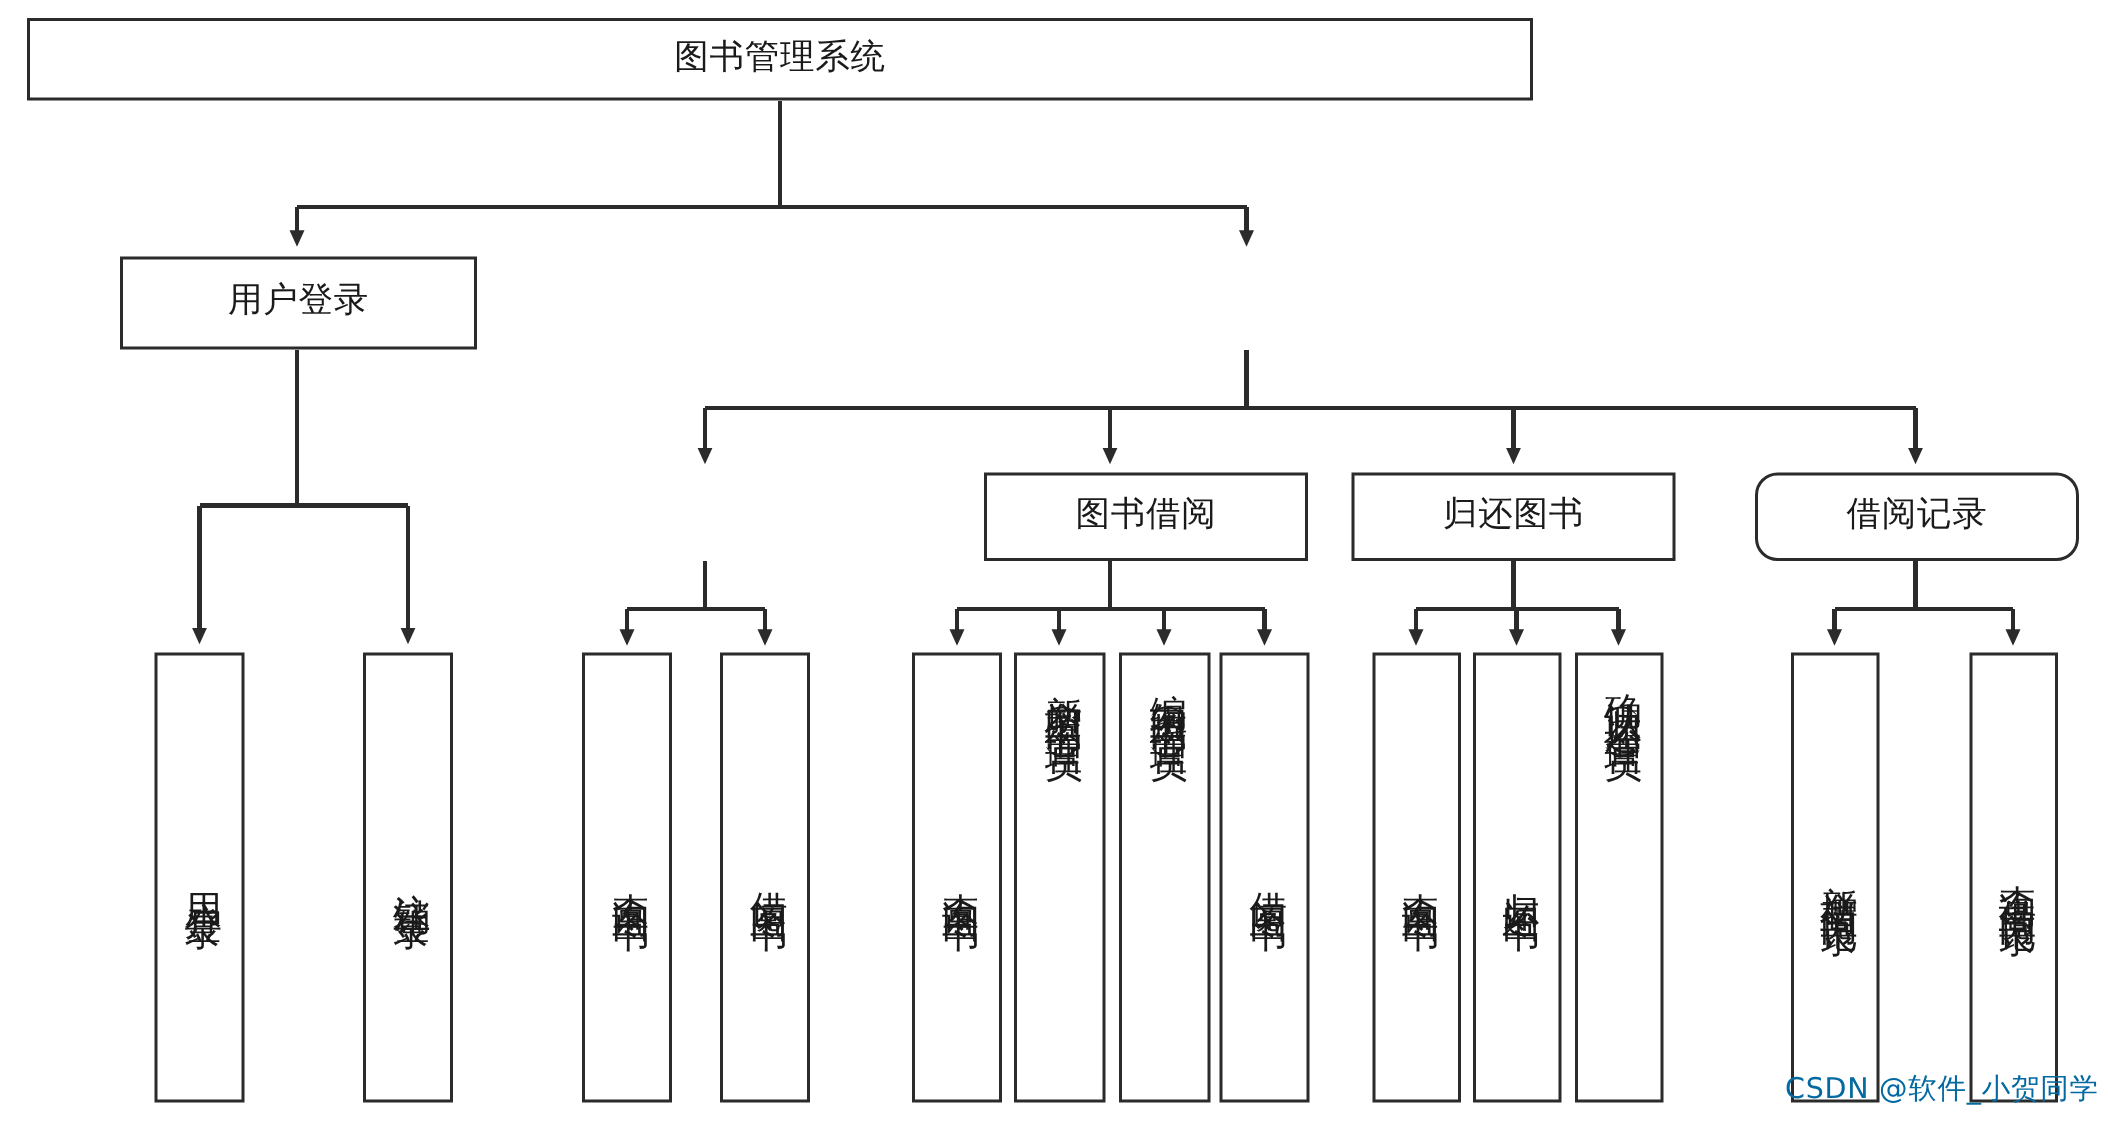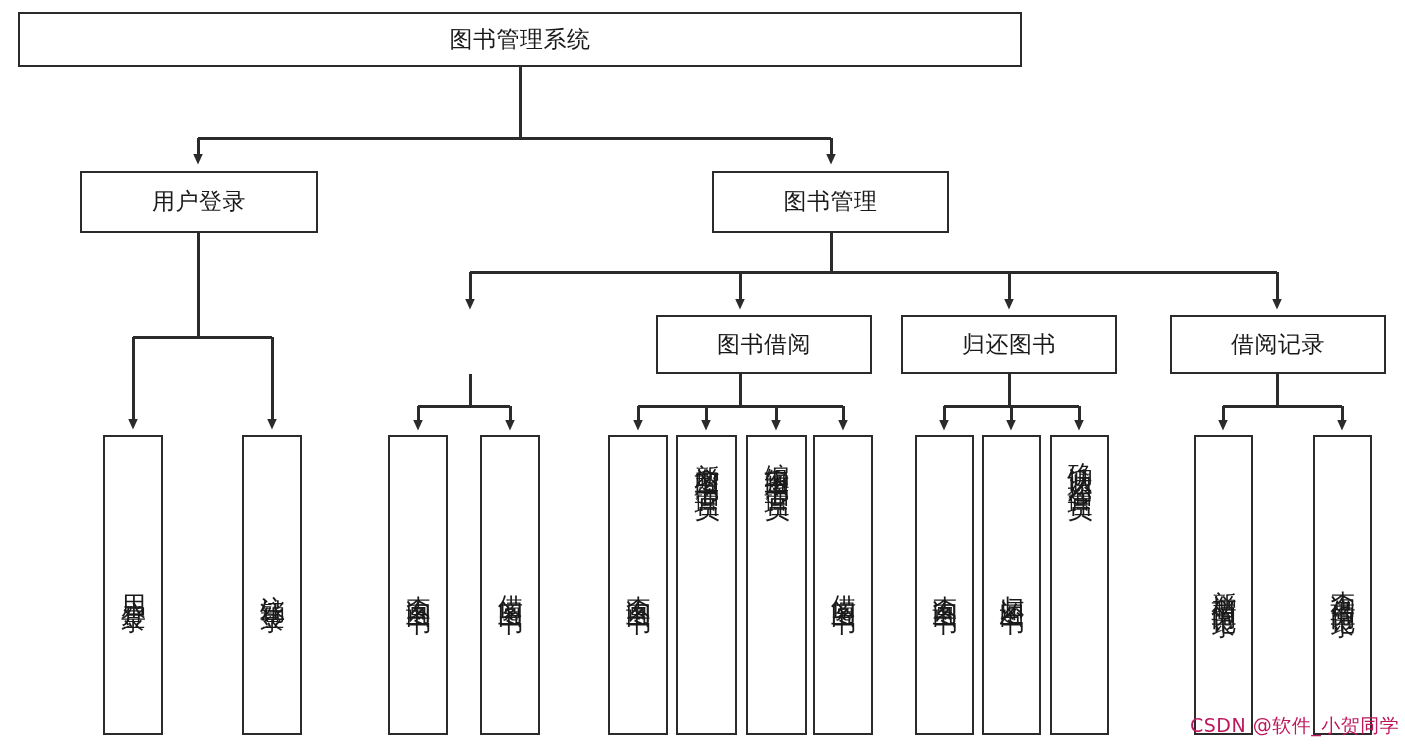--- a/index.html
+++ b/index.html
@@ -27,20 +27,21 @@
   }
   .node {
     position: absolute;
     box-sizing: border-box;
     border: 2px solid #2b2b2b;
     background: #ffffff;
     display: flex;
     align-items: center;
     justify-content: center;
     color: #1a1a1a;
+    font-family: Liberation Mono, monospace;
   }
   .node-label {
     display: block;
     text-align: center;
     letter-spacing: 0.5px;
   }
   
   .node.horiz .node-label {
     font-size: 23px;
     line-height: 1.1;
@@ -63,21 +64,21 @@
     letter-spacing: 5px;
     white-space: nowrap;
     padding: 6px 0 6px 0;
   }
   .node.vert.centered {
     align-items: center;
   }
   .watermark {
     position: absolute;
     font-size: 19px;
-    color: #be185d;
+    color: #0369a1;
     white-space: nowrap;
     letter-spacing: 0.5px;
     pointer-events: none;
   }
 </style>
 </head>
 <body>
 
 <div id="diagram-root">
 
@@ -132,34 +133,31 @@
   </svg>
 
   <div class="node horiz root" style="left:18px; top:12px; width:1004px; height:55px;">
     <span class="node-label">图书管理系统</span>
   </div>
 
   <div class="node horiz" style="left:80px; top:171px; width:238px; height:62px;">
     <span class="node-label">用户登录</span>
   </div>
 
-  <div class="node horiz" style="left:712px; top:171px; width:237px; height:62px;">
-    <span class="node-label">图书管理</span>
-  </div>
 
 
   <div class="node horiz" style="left:656px; top:315px; width:216px; height:59px;">
     <span class="node-label">图书借阅</span>
   </div>
 
   <div class="node horiz" style="left:901px; top:315px; width:216px; height:59px;">
     <span class="node-label">归还图书</span>
   </div>
 
-  <div class="node horiz" style="left:1170px; top:315px; width:216px; height:59px;">
+  <div class="node horiz" style="left:1170px; top:315px; width:216px; height:59px;border-radius:15px;">
     <span class="node-label">借阅记录</span>
   </div>
 
   <div class="node vert centered" style="left:103px; top:435px; width:60px; height:300px;">
     <span class="node-label">用户登录</span>
   </div>
 
   <div class="node vert centered" style="left:242px; top:435px; width:60px; height:300px;">
     <span class="node-label">注销登录</span>
   </div>

